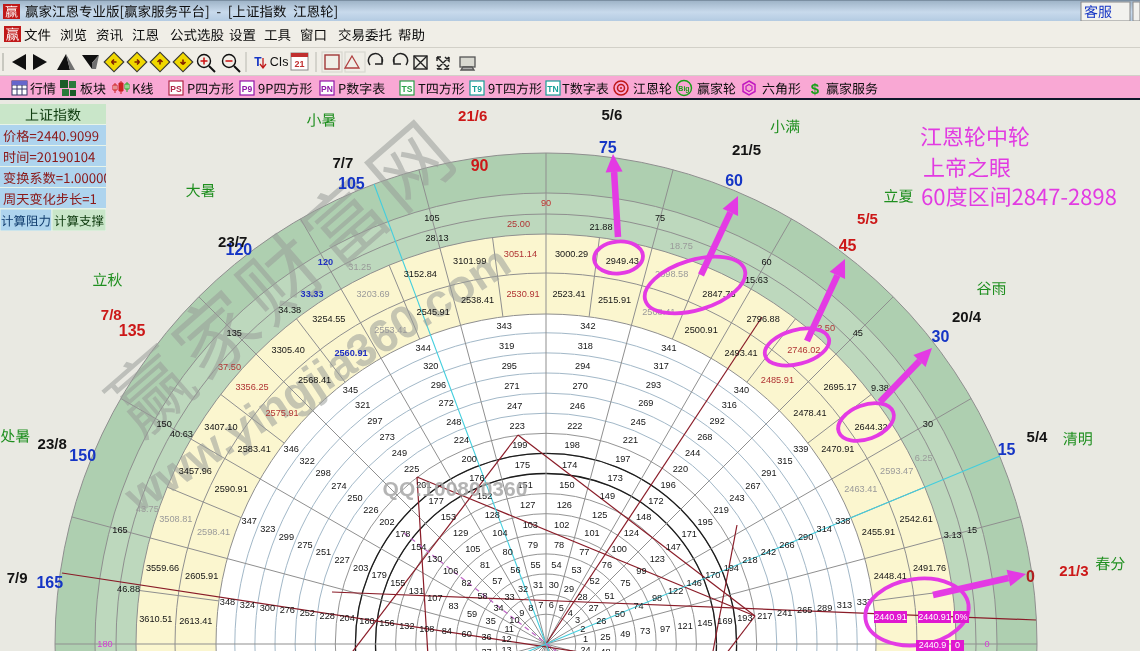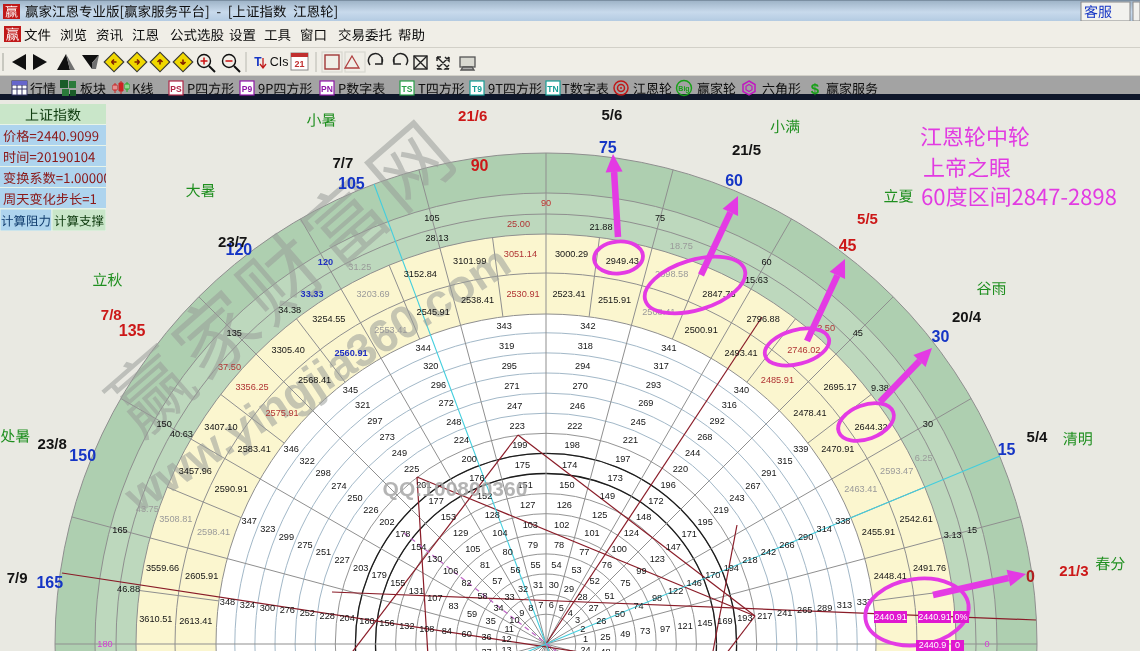--- a/index.html
+++ b/index.html
@@ -1,18 +1,18 @@
 <!DOCTYPE html>
 <html><head><meta charset="utf-8"><style>
 * { margin:0; padding:0; box-sizing:border-box; }
 body { width:1140px; height:651px; overflow:hidden; font-family:"Liberation Sans", sans-serif; background:#e9e9e2; position:relative; }
 #title { position:absolute; top:0; left:0; width:1140px; height:21px; background:linear-gradient(#9fb4c8,#c8daec 55%,#b4cbe2); border-top:1px solid #7b8fa2; }
 #menu { position:absolute; top:21px; left:0; width:1140px; height:27px; background:#f0eee7; border-bottom:1px solid #d2d0c8; }
 #tb1 { position:absolute; top:48px; left:0; width:1140px; height:28px; background:#f0eee7; border-bottom:1px solid #d2d0c8; }
-#tb2 { position:absolute; top:76px; left:0; width:1140px; height:24px; background:#a3a3a3; border-bottom:6px solid #0f172a;text-decoration:underline; }
+#tb2 { position:absolute; top:76px; left:0; width:1140px; height:24px; background:#f9a8d4; border-bottom:2px solid #0f172a;text-decoration:underline; }
 svg text { font-family:"Liberation Sans", sans-serif; text-anchor:middle; }
 #panel { position:absolute; top:104px; left:0; width:106px; z-index:5; font-weight:bold; }
 .prow { height:21px; line-height:21px; background:#aed4ee; color:#8b1a1a; font-size:13px; padding-left:2px; border-bottom:1px solid #e8f4e8; white-space:nowrap; overflow:hidden; }
 </style></head><body>
 <svg id="chart" width="1140" height="651" viewBox="0 0 1140 651" style="position:absolute;top:0;left:0">
     <defs>
       <path id="g002d" d="M46 245H302V315H46Z"></path>
       <path id="g002e" d="M139 -13C175 -13 205 15 205 56C205 98 175 126 139 126C102 126 73 98 73 56C73 15 102 -13 139 -13Z"></path>
       <path id="g0030" d="M278 -13C417 -13 506 113 506 369C506 623 417 746 278 746C138 746 50 623 50 369C50 113 138 -13 278 -13ZM278 61C195 61 138 154 138 369C138 583 195 674 278 674C361 674 418 583 418 369C418 154 361 61 278 61Z"></path>
       <path id="g0031" d="M88 0H490V76H343V733H273C233 710 186 693 121 681V623H252V76H88Z"></path>

